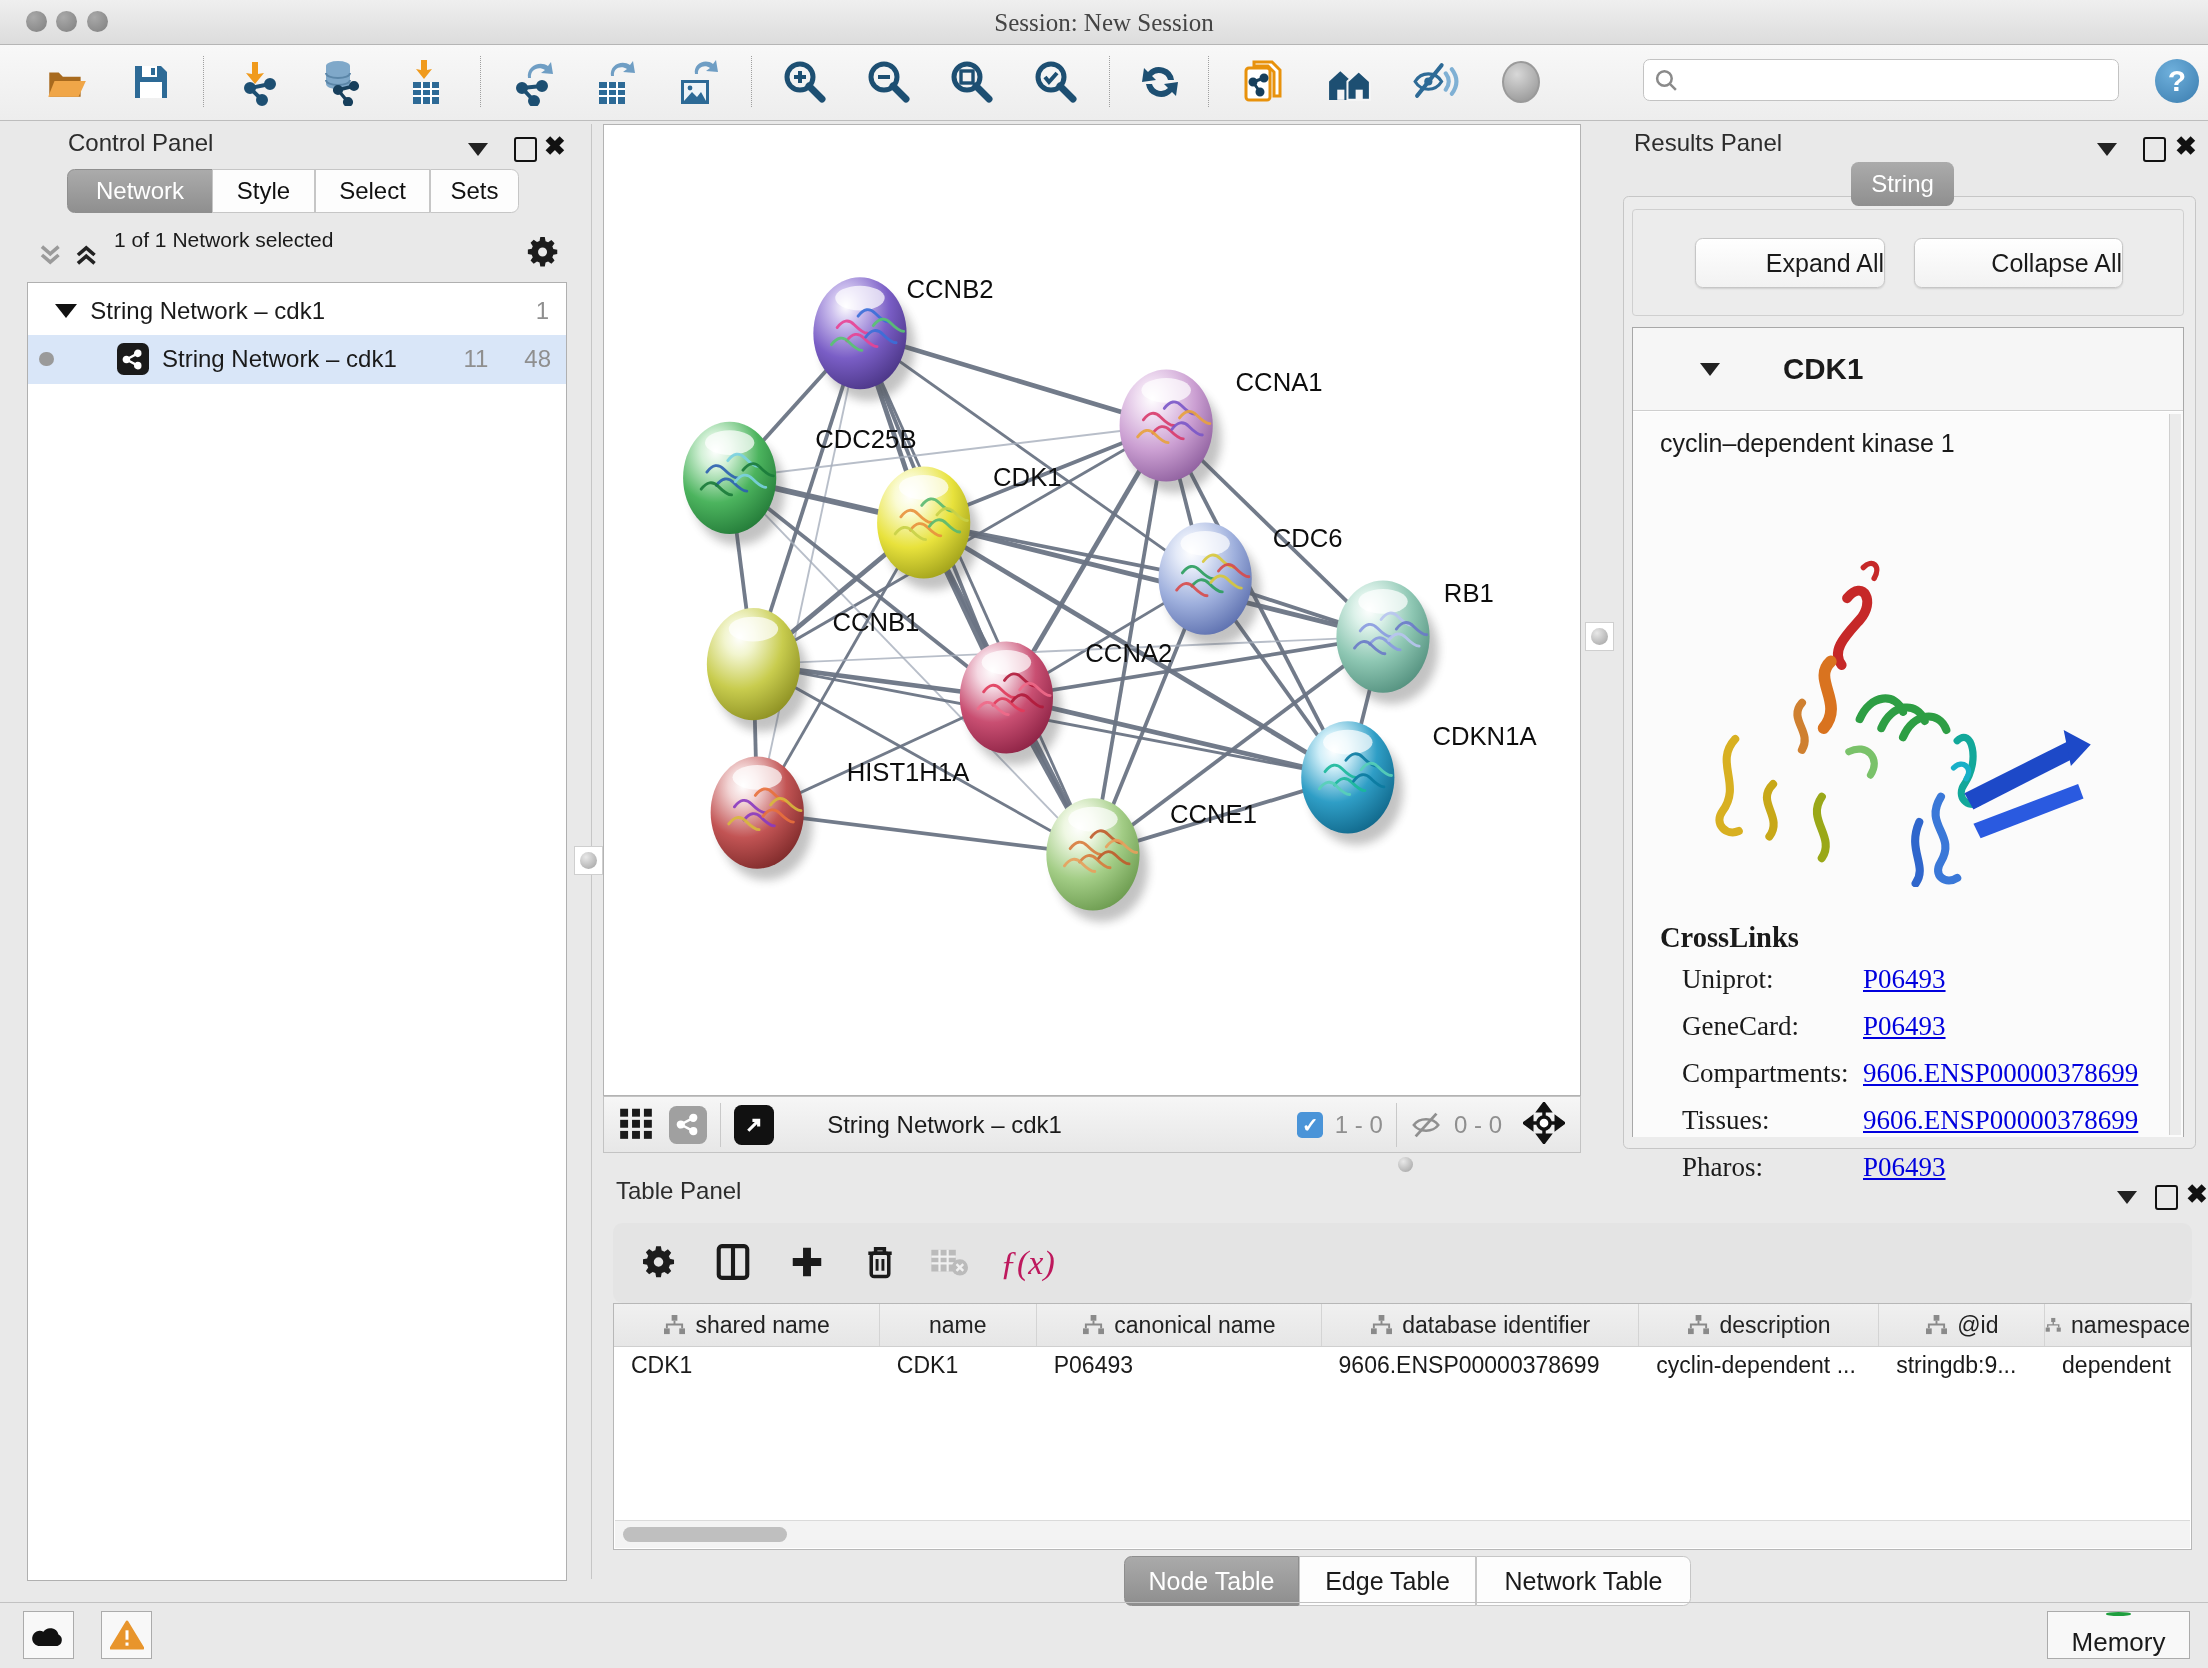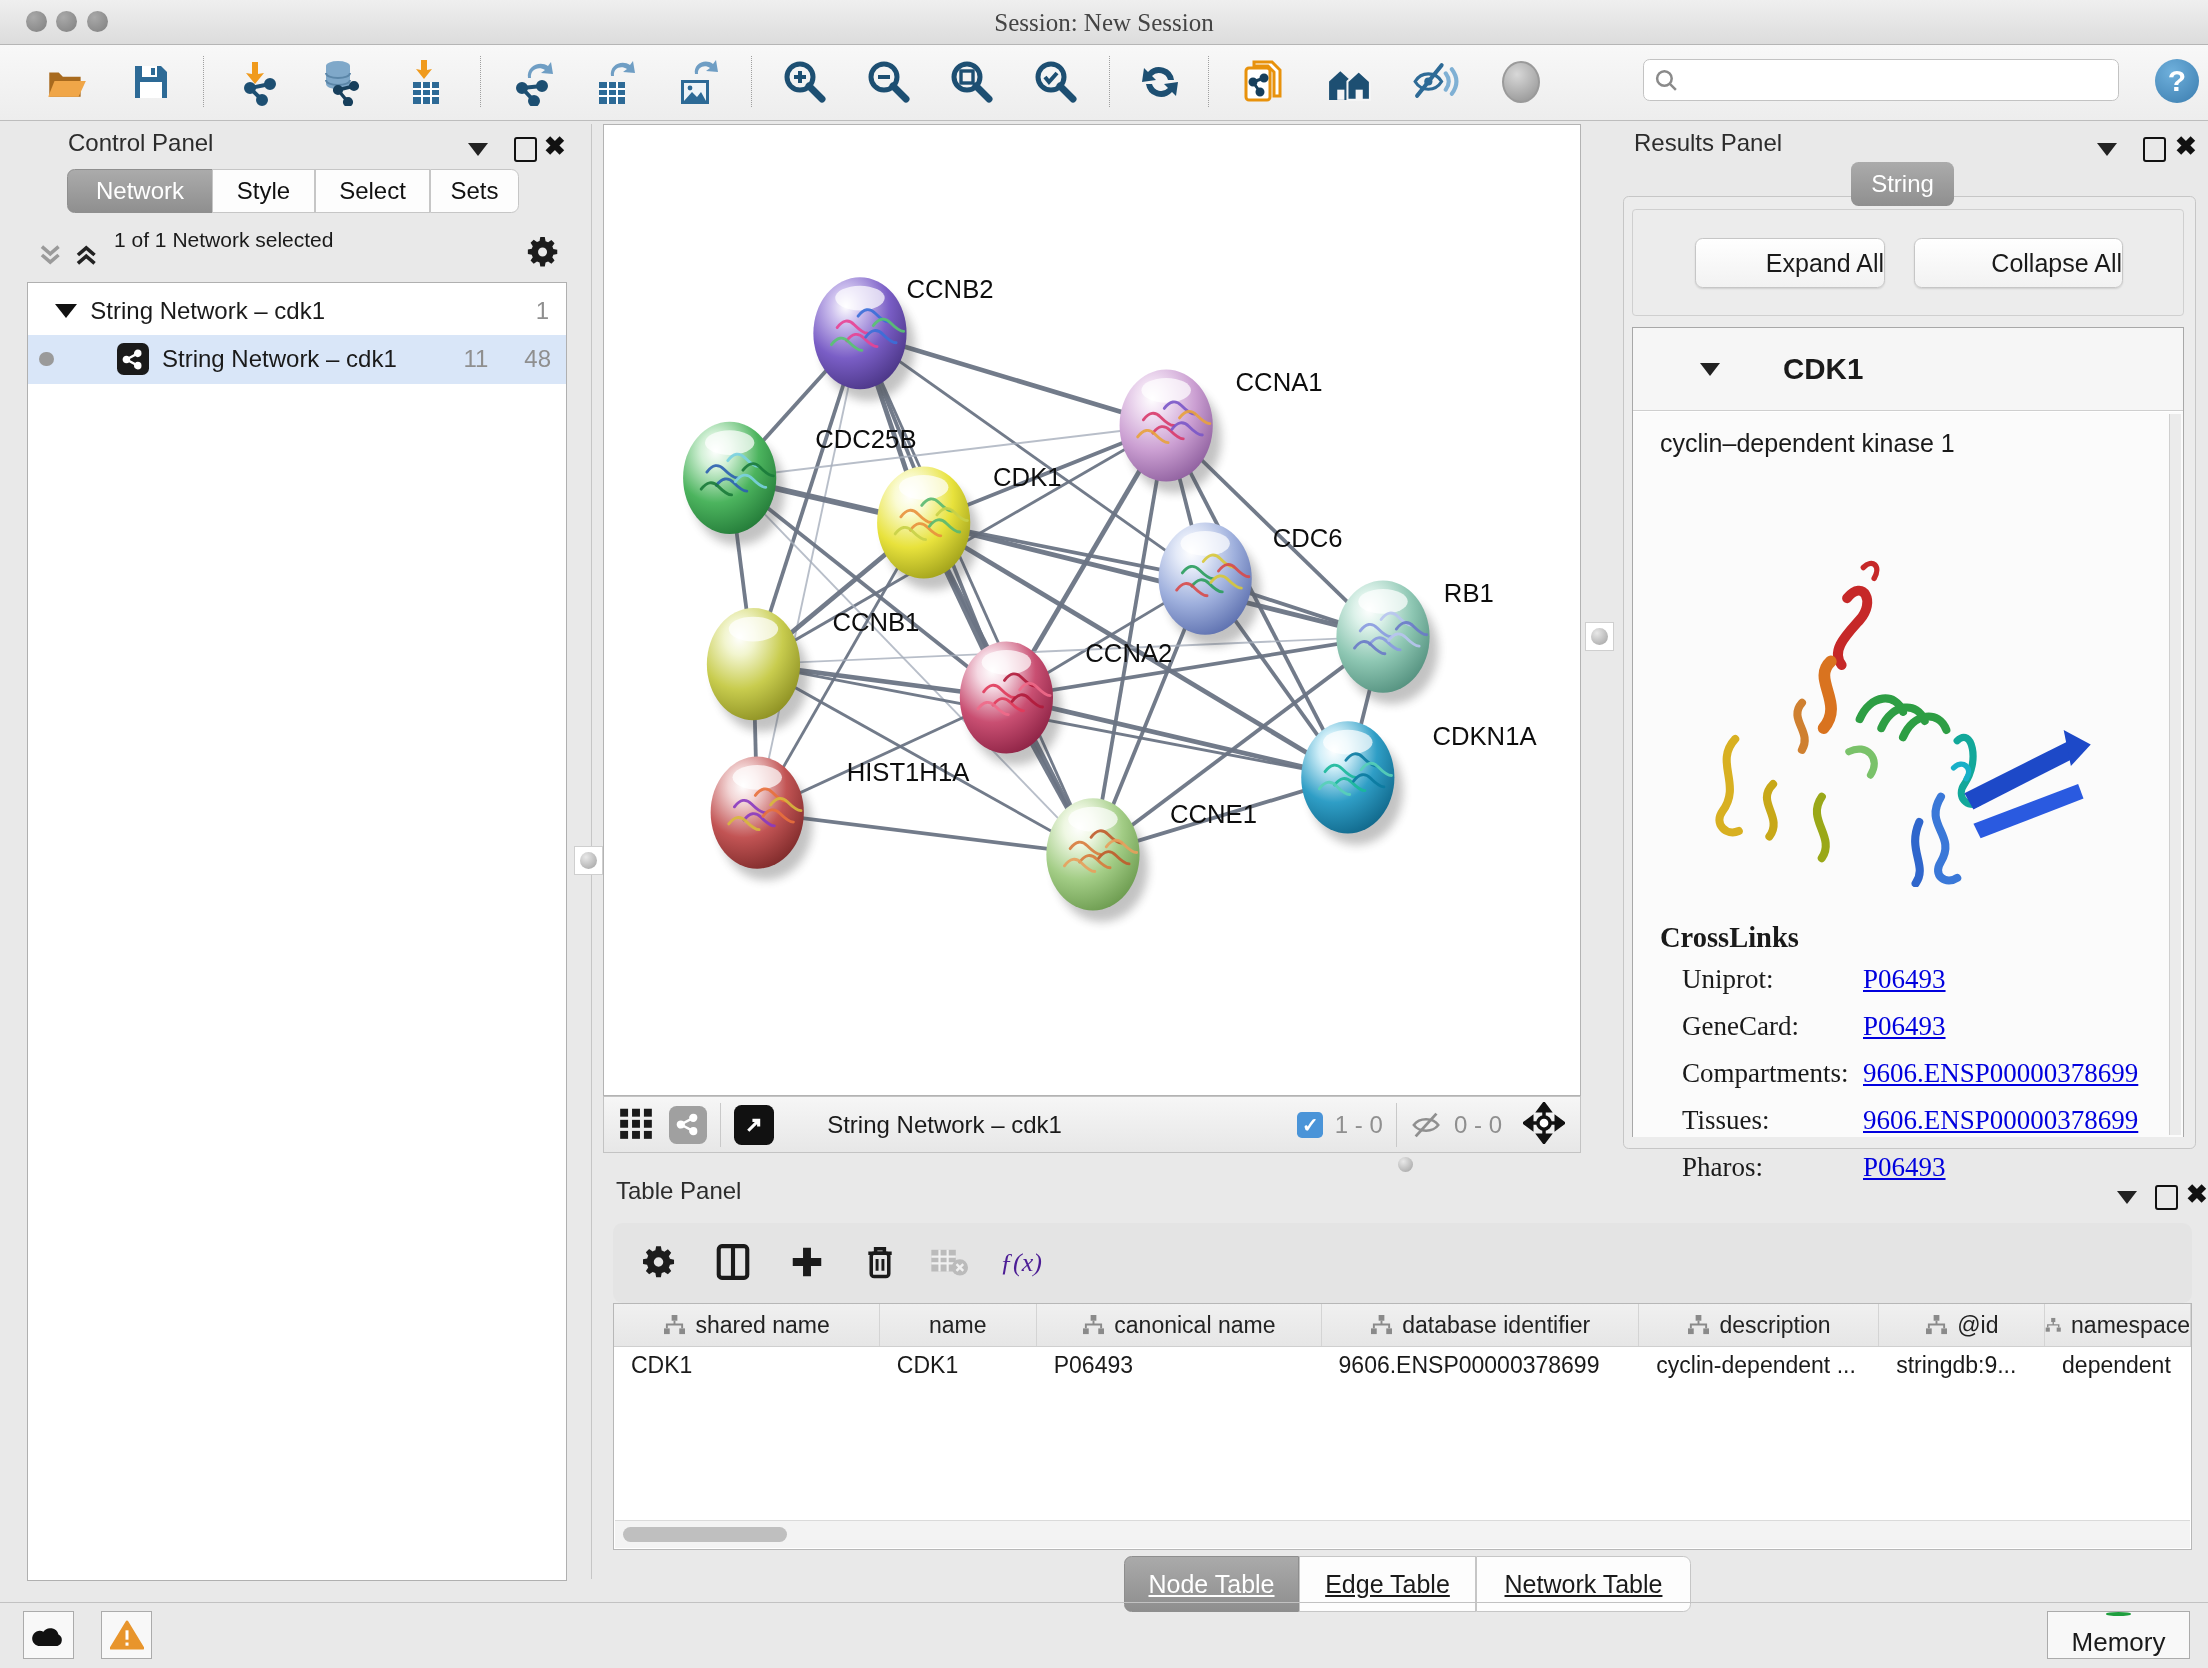--- a/index.html
+++ b/index.html
@@ -53,22 +53,22 @@
   .ttoolbar{background:#e4e4e4;border-radius:9.5px;}
   .tbl{background:#fff;border:1px solid #b7b7b7;box-sizing:border-box;}
   .thead{display:flex;background:linear-gradient(#f0f0f0,#e6e6e6);border-bottom:1px solid #cfcfcf;height:42px;}
   .thcell{display:flex;align-items:center;justify-content:center;gap:9.5px;font-size:23px;color:#222;
     border-right:1px solid #d4d4d4;box-sizing:border-box;overflow:hidden;white-space:nowrap;}
   .trow{display:flex;height:36px;}
   .tdcell{font-size:23px;padding-left:17px;display:flex;align-items:center;box-sizing:border-box;
     overflow:hidden;white-space:nowrap;}
   .hscroll{background:#f3f3f3;border-top:1px solid #dadada;}
   .hthumb{background:#bfbfbf;border-radius:8.6px;}
-  .btab{height:56px;display:flex;align-items:center;justify-content:center;font-size:25px;
-    background:#fdfdfd;border:1px solid #c6c6c6;box-sizing:border-box;text-decoration:underline;}
+  .btab{height:50px;display:flex;align-items:center;justify-content:center;font-size:25px;
+    background:#fdfdfd;border:1px solid #c6c6c6;box-sizing:border-box;}
   .btab.active{background:linear-gradient(#aaaaaa,#8e8e8e);color:#fff;border-color:#8e8e8e;}
   
   .statbtn{background:#f8f8f8;border:1.9px solid #ababab;display:flex;align-items:center;justify-content:center;flex-direction:column;}
   .handle{width:27px;height:27px;background:#fff;border:1px solid #cfcfcf;display:flex;align-items:center;justify-content:center;}
   .handle .dot{width:17px;height:17px;border-radius:50%;background:radial-gradient(circle at 35% 30%,#e8e8e8,#9f9f9f);}
   .gearsvg path{fill:#1c1c1c;}
 </style>
 </head>
 <body>
 
@@ -685,21 +685,21 @@
           <rect x="6" y="7" width="12" height="16" rx="2" stroke="#1a1a1a" stroke-width="2.4" fill="none"></rect>
           <path d="M10 11 v8 M14 11 v8" stroke="#1a1a1a" stroke-width="2"></path>
         </svg></div>
     <div style="margin-left:32px;opacity:.45">
       <svg width="38" height="32" viewBox="0 0 28 22">
           <rect x="1" y="2" width="18" height="16" fill="#8a8a8a"></rect>
           <path d="M1 7 h18 M1 12 h18 M7 2 v16 M13 2 v16" stroke="#fff" stroke-width="1.6"></path>
           <circle cx="22" cy="15" r="6" fill="#8a8a8a"></circle>
           <path d="M19.5 12.5 l5 5 M24.5 12.5 l-5 5" stroke="#fff" stroke-width="1.8"></path>
         </svg></div>
-    <div class="serif" style="margin-left:32px;font-size:26px;font-style:italic;color:#4c1d95">ƒ(x)</div>
+    <div class="serif" style="margin-left:32px;font-size:34px;font-style:italic;color:#be185d">ƒ(x)</div>
   </div>
 
   <div class="abs tbl" style="left:613px;top:1303px;width:1579px;height:247px">
     <div class="thead" id="tbl-head">
         <div class="thcell" style="width: 266px;">
           <svg width="23" height="21" viewBox="0 0 24 22">
             <g fill="#8a8a8a">
               <rect x="9" y="0" width="6" height="6"></rect>
               <rect x="1" y="14" width="6" height="6"></rect>
               <rect x="17" y="14" width="6" height="6"></rect>

